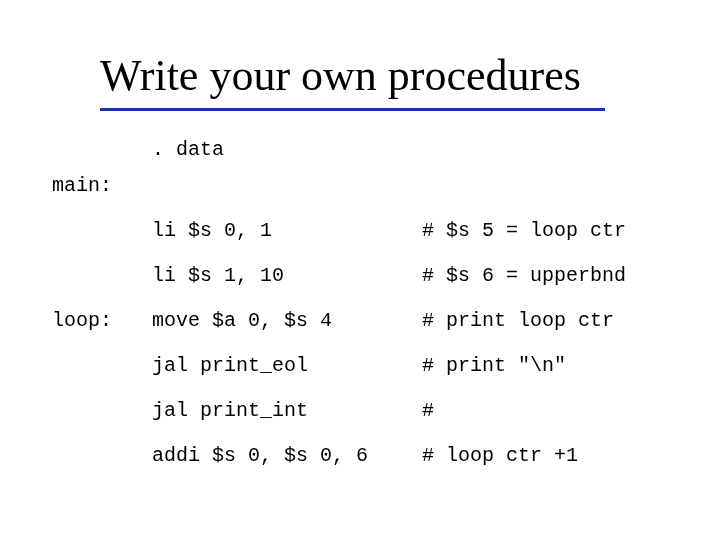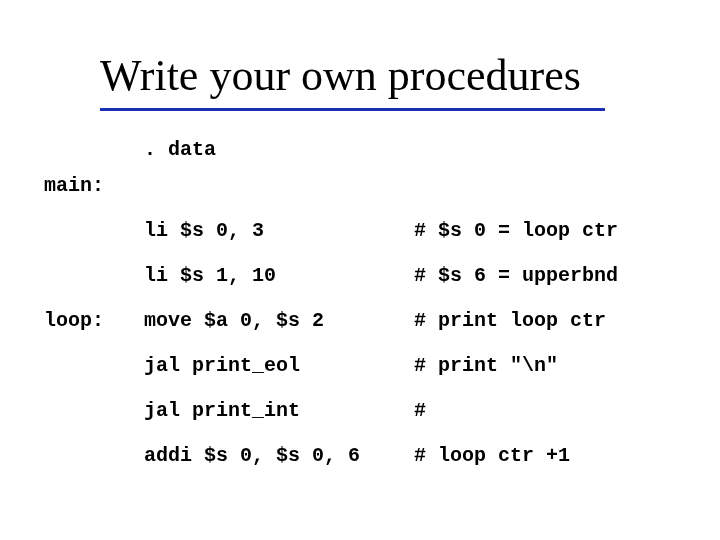--- a/index.html
+++ b/index.html
@@ -31,25 +31,25 @@
   .underline {
     position: absolute;
     left: 100px;
     top: 108px;
     width: 505px;
     height: 3px;
     background: #1a2fb3;
   }
   .code {
     position: absolute;
-    left: 36px;
+    left: 44px;
     top: 140px;
     font-family: "Courier New", Courier, monospace;
     font-size: 20px;
-    font-weight: bold;
+    font-weight: normal;
     line-height: 1.0;
   }
   .code-row {
     display: flex;
     flex-direction: row;
     height: 45px;
     align-items: flex-start;
   }
   .code-row.tight {
     height: 36px;
@@ -84,33 +84,33 @@
     </div>
 
     <div class="code-row">
       <span class="col-label">main:</span>
       <span class="col-instr"></span>
       <span class="col-comment"></span>
     </div>
 
     <div class="code-row">
       <span class="col-label"></span>
-      <span class="col-instr">li $s 0, 3</span>
-      <span class="col-comment"># $s 0 = loop ctr</span>
+      <span class="col-instr">li $s 0, 1</span>
+      <span class="col-comment"># $s 5 = loop ctr</span>
     </div>
 
     <div class="code-row">
       <span class="col-label"></span>
       <span class="col-instr">li $s 1, 10</span>
       <span class="col-comment"># $s 6 = upperbnd</span>
     </div>
 
     <div class="code-row">
       <span class="col-label">loop:</span>
-      <span class="col-instr">move $a 0, $s 2</span>
+      <span class="col-instr">move $a 0, $s 4</span>
       <span class="col-comment"># print loop ctr</span>
     </div>
 
     <div class="code-row">
       <span class="col-label"></span>
       <span class="col-instr">jal print_eol</span>
       <span class="col-comment"># print "\n"</span>
     </div>
 
     <div class="code-row">

